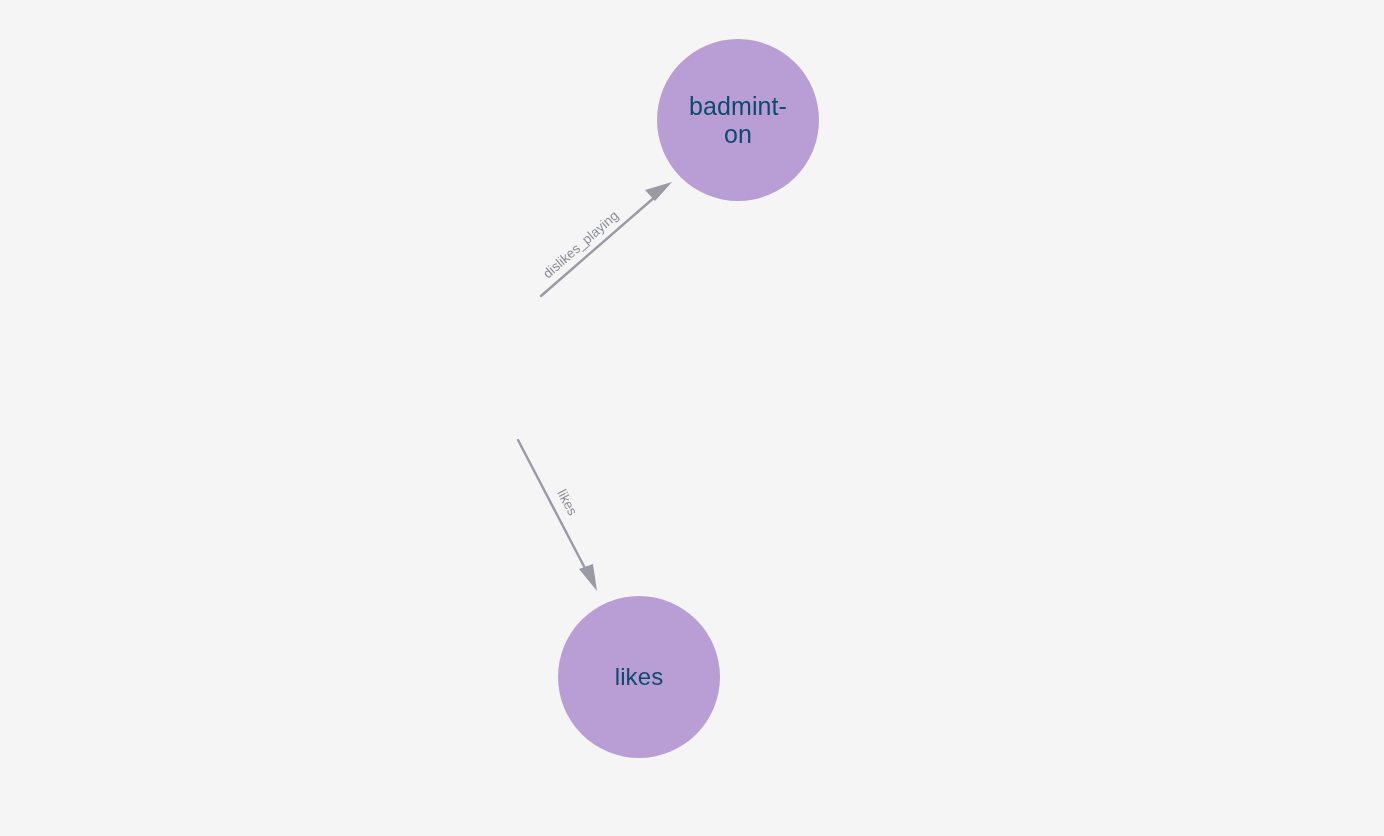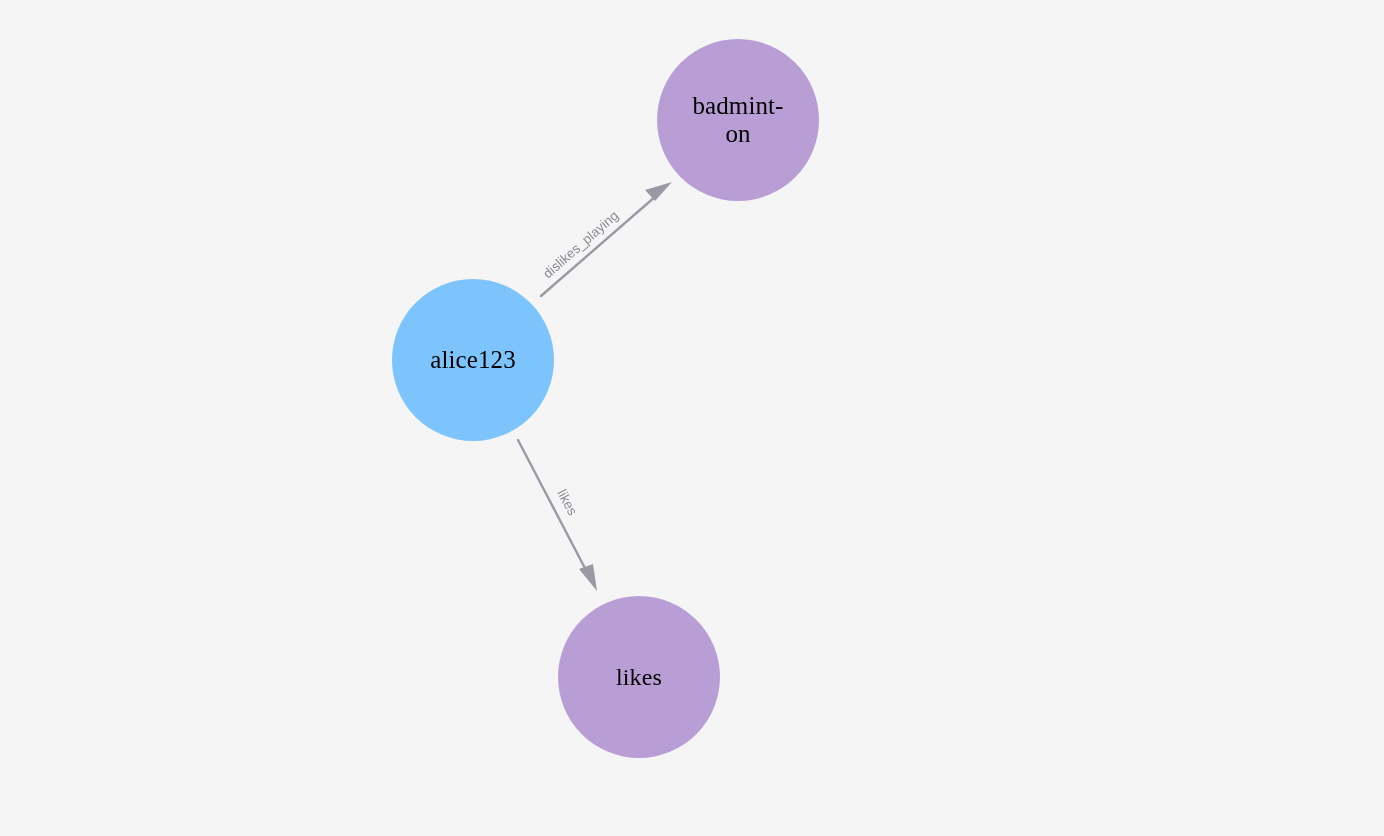--- a/index.html
+++ b/index.html
@@ -30,24 +30,24 @@
     position: absolute;
     border-radius: 50%;
     display: flex;
     align-items: center;
     justify-content: center;
     text-align: center;
     box-sizing: border-box;
     cursor: pointer;
   }
   .node-label {
-    color: #000000;
+    color: #0c4a6e;
     font-size: 25px;
     line-height: 1.12;
-    font-family: Liberation Serif, serif;
+    font-family: Liberation Sans, sans-serif;
     letter-spacing: 0.1px;
     white-space: pre-line;
     pointer-events: none;
     user-select: none;
   }
   .node-small .node-label {
     font-size: 24px;
   }
   .edge-label {
     position: absolute;
@@ -69,23 +69,20 @@
     <g>
       <line x1="541" y1="296" x2="656" y2="196" stroke="#9a9aa5" stroke-width="2.4" stroke-linecap="round"></line>
       <path d="M 672 182 L 645 190 L 655 201 Z" fill="#9a9aa5"></path>
     </g>
     <g>
       <line x1="518" y1="440" x2="588" y2="574" stroke="#9a9aa5" stroke-width="2.4" stroke-linecap="round"></line>
       <path d="M 597 591 L 579 569 L 593 564 Z" fill="#9a9aa5"></path>
     </g>
   </svg>
 
-  <div class="node" style="left:392px; top:279px; width:162px; height:162px; background:#7cc4fb;">
-    <span class="node-label">alice123</span>
-  </div>
 
   <div class="node" style="left:657px; top:39px; width:162px; height:162px; background:#b99ed6;">
     <span class="node-label">badmint-
 on</span>
   </div>
 
   <div class="node node-small" style="left:558px; top:596px; width:162px; height:162px; background:#b99ed6;">
     <span class="node-label">likes</span>
   </div>
 

